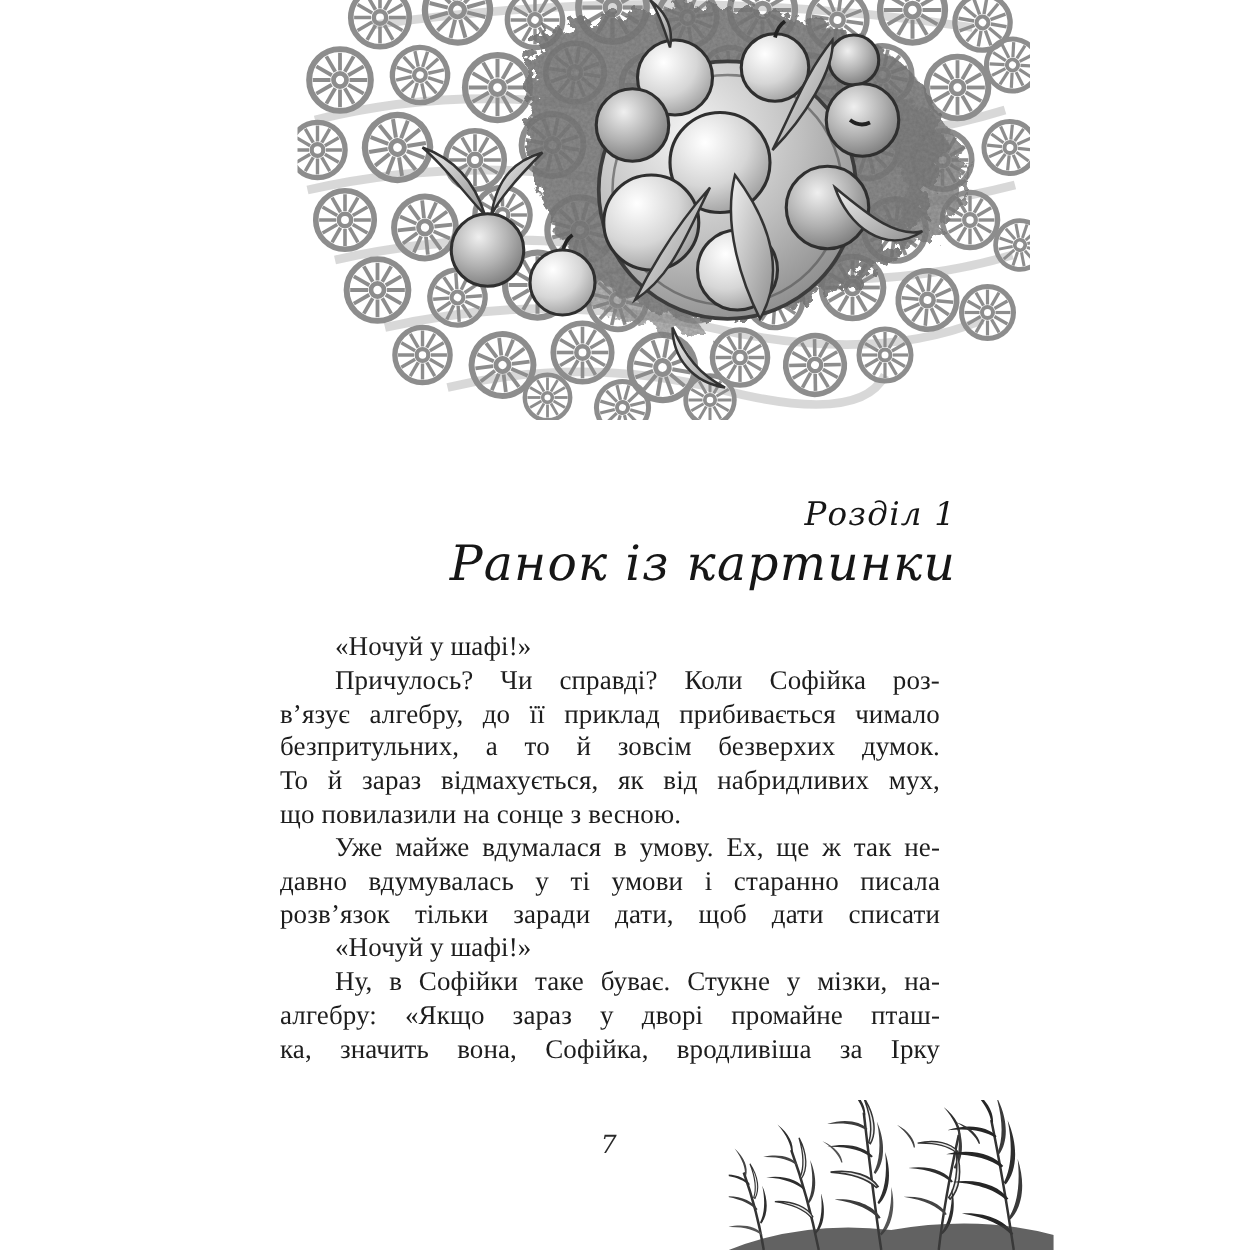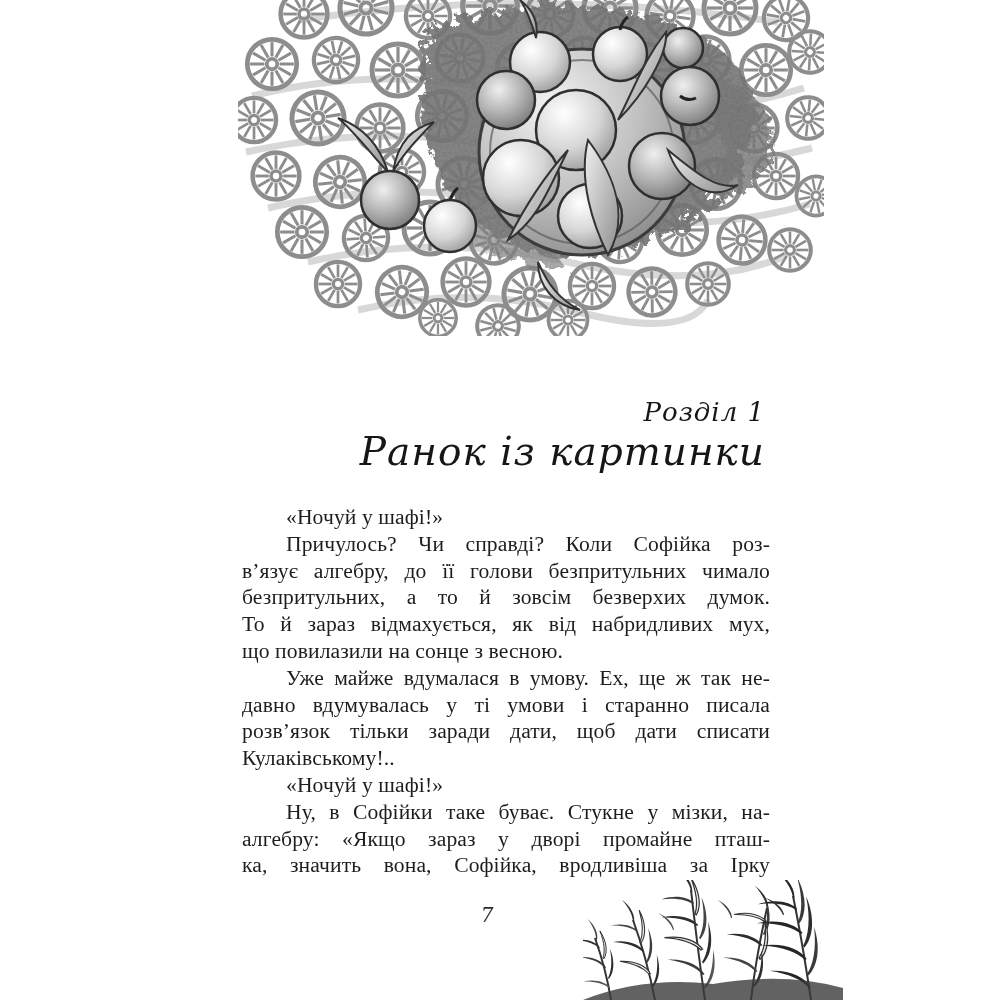--- a/index.html
+++ b/index.html
@@ -6,21 +6,21 @@
   body{width:1000px;height:1000px;position:relative;overflow:hidden;
        font-family:"Liberation Serif",serif;color:#1d1d1d;}
   .illo-top{position:absolute;left:238px;top:0;width:586px;height:336px;}
   .illo-bottom{position:absolute;left:583px;top:880px;width:260px;height:120px;}
   .chapter{position:absolute;left:235px;top:397px;width:530px;text-align:right;
            font-family:"DejaVu Serif",serif;font-style:italic;font-size:26px;
            letter-spacing:1px;color:#161616;}
   .title{position:absolute;left:235px;top:429px;width:530px;text-align:right;
          font-family:"DejaVu Serif",serif;font-style:italic;font-size:39px;
          letter-spacing:1px;color:#161616;}
-  .textcol{position:absolute;left:242px;top:504px;width:528px;
+  .textcol{position:absolute;left:224px;top:504px;width:528px;
            font-size:21.6px;line-height:26.8px;letter-spacing:.1px;}
   .ln{min-height:26.8px;}
   .jl{text-align:justify;text-align-last:justify;}
   .in{text-indent:44px;}
   .pagenum{position:absolute;left:222px;top:903px;width:530px;text-align:center;
            font-family:"DejaVu Serif",serif;font-style:italic;font-size:20px;color:#2a2a2a;}
 </style>
 </head>
 <body>
 
@@ -185,28 +185,27 @@
       <path d="M300,262 C310,285 322,300 342,310 C316,306 300,286 300,262 Z" fill="url(#lg)" stroke="#333" stroke-width="2"></path>
     </g>
   </svg>
 
   <div class="chapter">Розділ 1</div>
   <div class="title">Ранок із картинки</div>
 
   <div class="textcol">
     <div class="ln in">«Ночуй у шафі!»</div>
     <div class="ln in jl">Причулось? Чи справді? Коли Софійка роз-</div>
-    <div class="ln jl">в’язує алгебру, до її голови безпритульних чимало</div>
+    <div class="ln jl">в’язує алгебру, до її приклад прибивається чимало</div>
     <div class="ln jl">безпритульних, а то й зовсім безверхих думок.</div>
     <div class="ln jl">То й зараз відмахується, як від набридливих мух,</div>
     <div class="ln">що повилазили на сонце з весною.</div>
     <div class="ln in jl">Уже майже вдумалася в умову. Ех, ще ж так не-</div>
     <div class="ln jl">давно вдумувалась у ті умови і старанно писала</div>
     <div class="ln jl">розв’язок тільки заради дати, щоб дати списати</div>
-    <div class="ln">Кулаківському!..</div>
     <div class="ln in">«Ночуй у шафі!»</div>
     <div class="ln in jl">Ну, в Софійки таке буває. Стукне у мізки, на-</div>
     <div class="ln jl">алгебру: «Якщо зараз у дворі промайне пташ-</div>
     <div class="ln jl">ка, значить вона, Софійка, вродливіша за Ірку</div>
   </div>
 
   <div class="pagenum">7</div>
 
   <svg class="illo-bottom" viewBox="0 0 260 120" xmlns="http://www.w3.org/2000/svg" aria-hidden="true">
     <defs>

